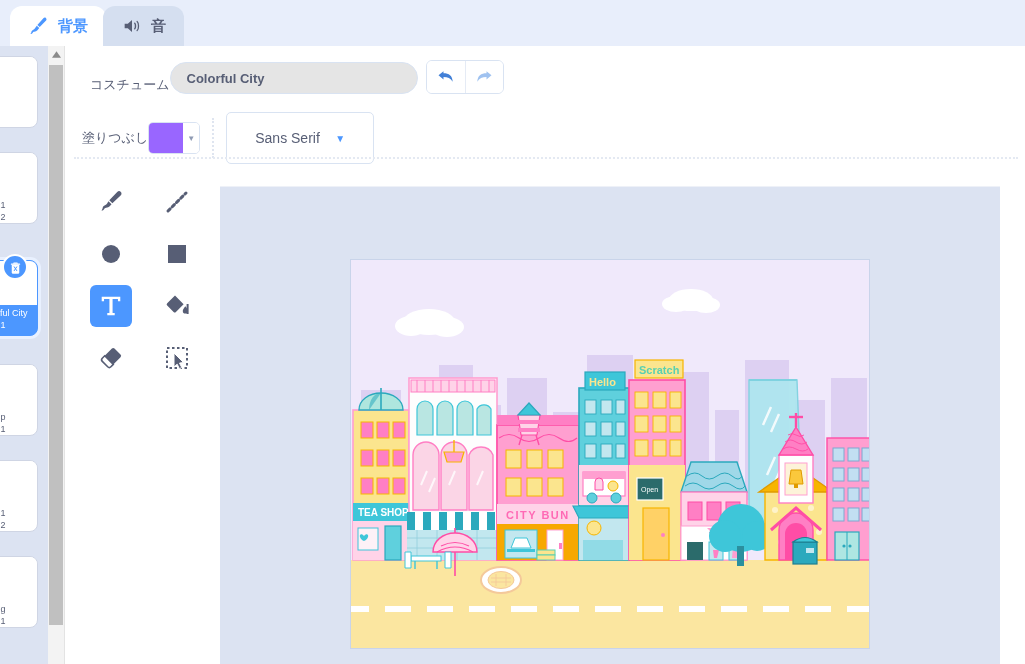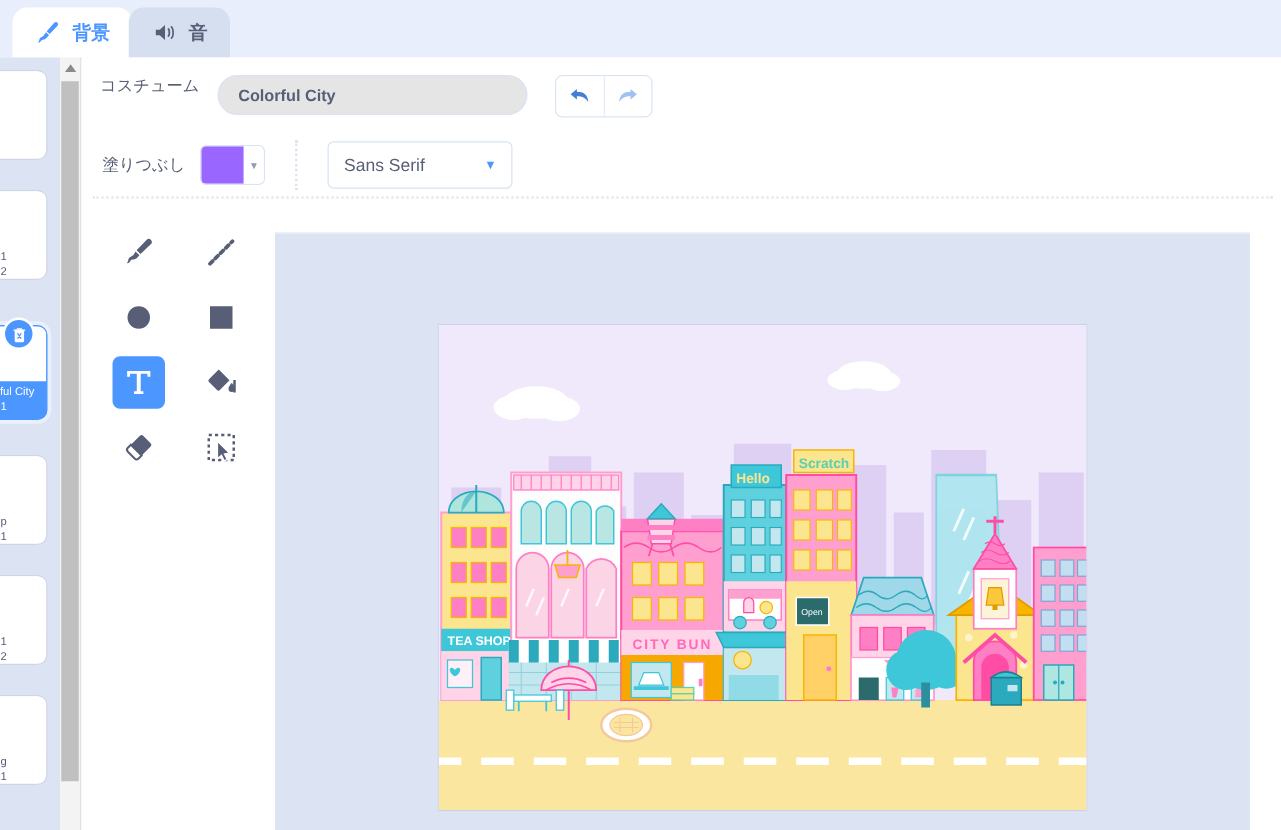--- a/index.html
+++ b/index.html
@@ -105,21 +105,21 @@
   }
 
   
   .editor {
     position: absolute; top: 46px; left: 66px;
     width: 959px; height: 618px;
     background: #ffffff;
   }
 
   
-  .row1 { position: absolute; top: 14px; left: 14px; display: flex; align-items: flex-start; gap: 14px; }
+  .row1 { position: absolute; top: 14px; left: 24px; display: flex; align-items: flex-end; }
   .lbl { font-size: 13px; color: #575e75; white-space: nowrap; }
   .name-input {
     width: 248px; height: 32px;
     border: 1px solid #d9e3f2;
     border-radius: 16px;
     background: #e5e5e5;
     font-size: 13px; font-weight: bold;
     color: #575e75;
     padding: 0 16px;
     outline: none;
@@ -135,21 +135,21 @@
   .uredo button {
     width: 38px; height: 32px;
     background: #ffffff;
     border: none;
     display: flex; align-items: center; justify-content: center;
     cursor: pointer;
   }
   .uredo button + button { border-left: 1px solid #e5ebf5; }
 
   
-  .row2 { position: absolute; top: 66px; left: 16px; display: flex; align-items: center; gap: 12px; }
+  .row2 { position: absolute; top: 66px; left: 16px; display: flex; align-items: center; }
   .swatch-wrap {
     display: flex; align-items: stretch;
     height: 32px; width: 52px;
     border: 1px solid #d9e3f2;
     border-radius: 5px;
     overflow: hidden;
     cursor: pointer;
   }
   .swatch { width: 34px; }
   .swatch-caret {
@@ -157,27 +157,27 @@
     background: #ffffff;
     display: flex; align-items: center; justify-content: center;
     font-size: 8px; color: #8f9bb3;
   }
   .vdiv {
     width: 0; height: 40px;
     border-left: 2px dotted #dfe5f0;
     margin: 0 12px;
   }
   .font-select {
-    width: 148px; height: 38px;
+    width: 148px; height: 52px;
     border: 1px solid #d9e3f2;
     border-radius: 5px;
     background: #ffffff;
     display: flex; align-items: center;
     justify-content: space-between;
-    padding: 0 12px;
+    padding: 0 28px;
     font-size: 14px; color: #575e75;
     cursor: pointer;
   }
   .caret-blue { color: #4c97ff; font-size: 10px; }
 
   .hdiv {
     position: absolute; top: 111px; left: 8px;
     width: 944px; height: 0;
     border-top: 2px dotted #e4e9f2;
   }

